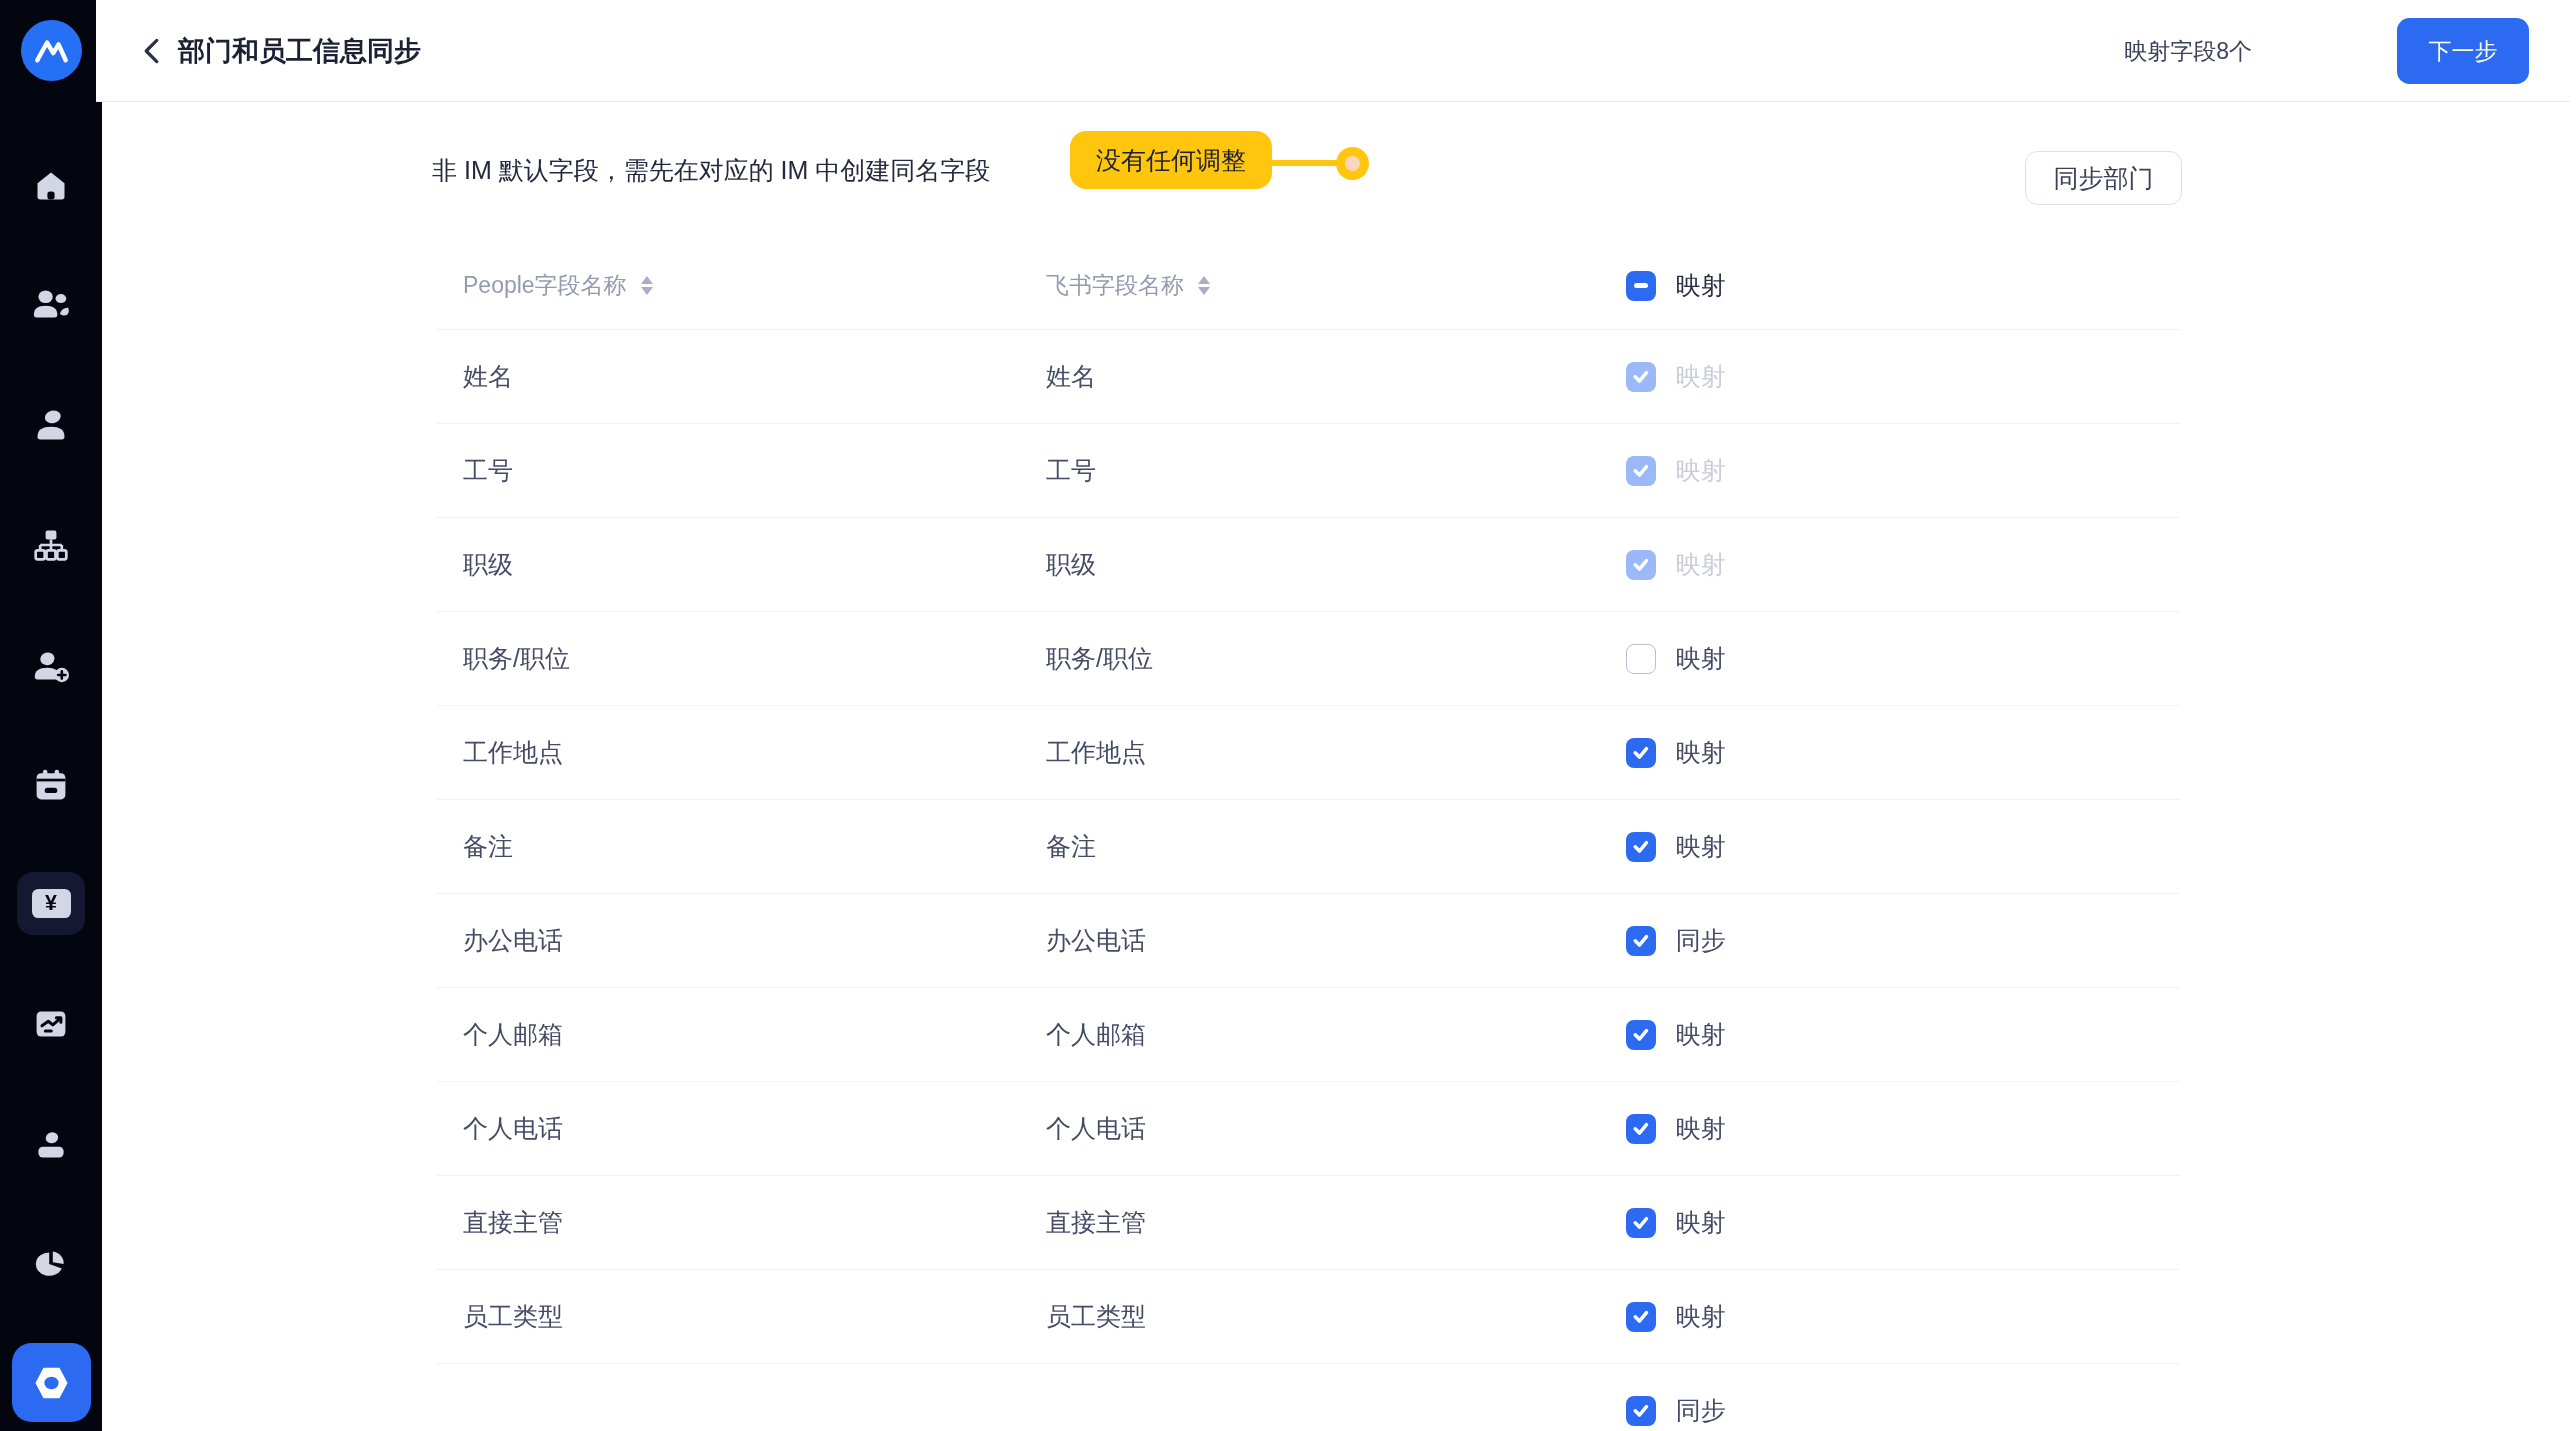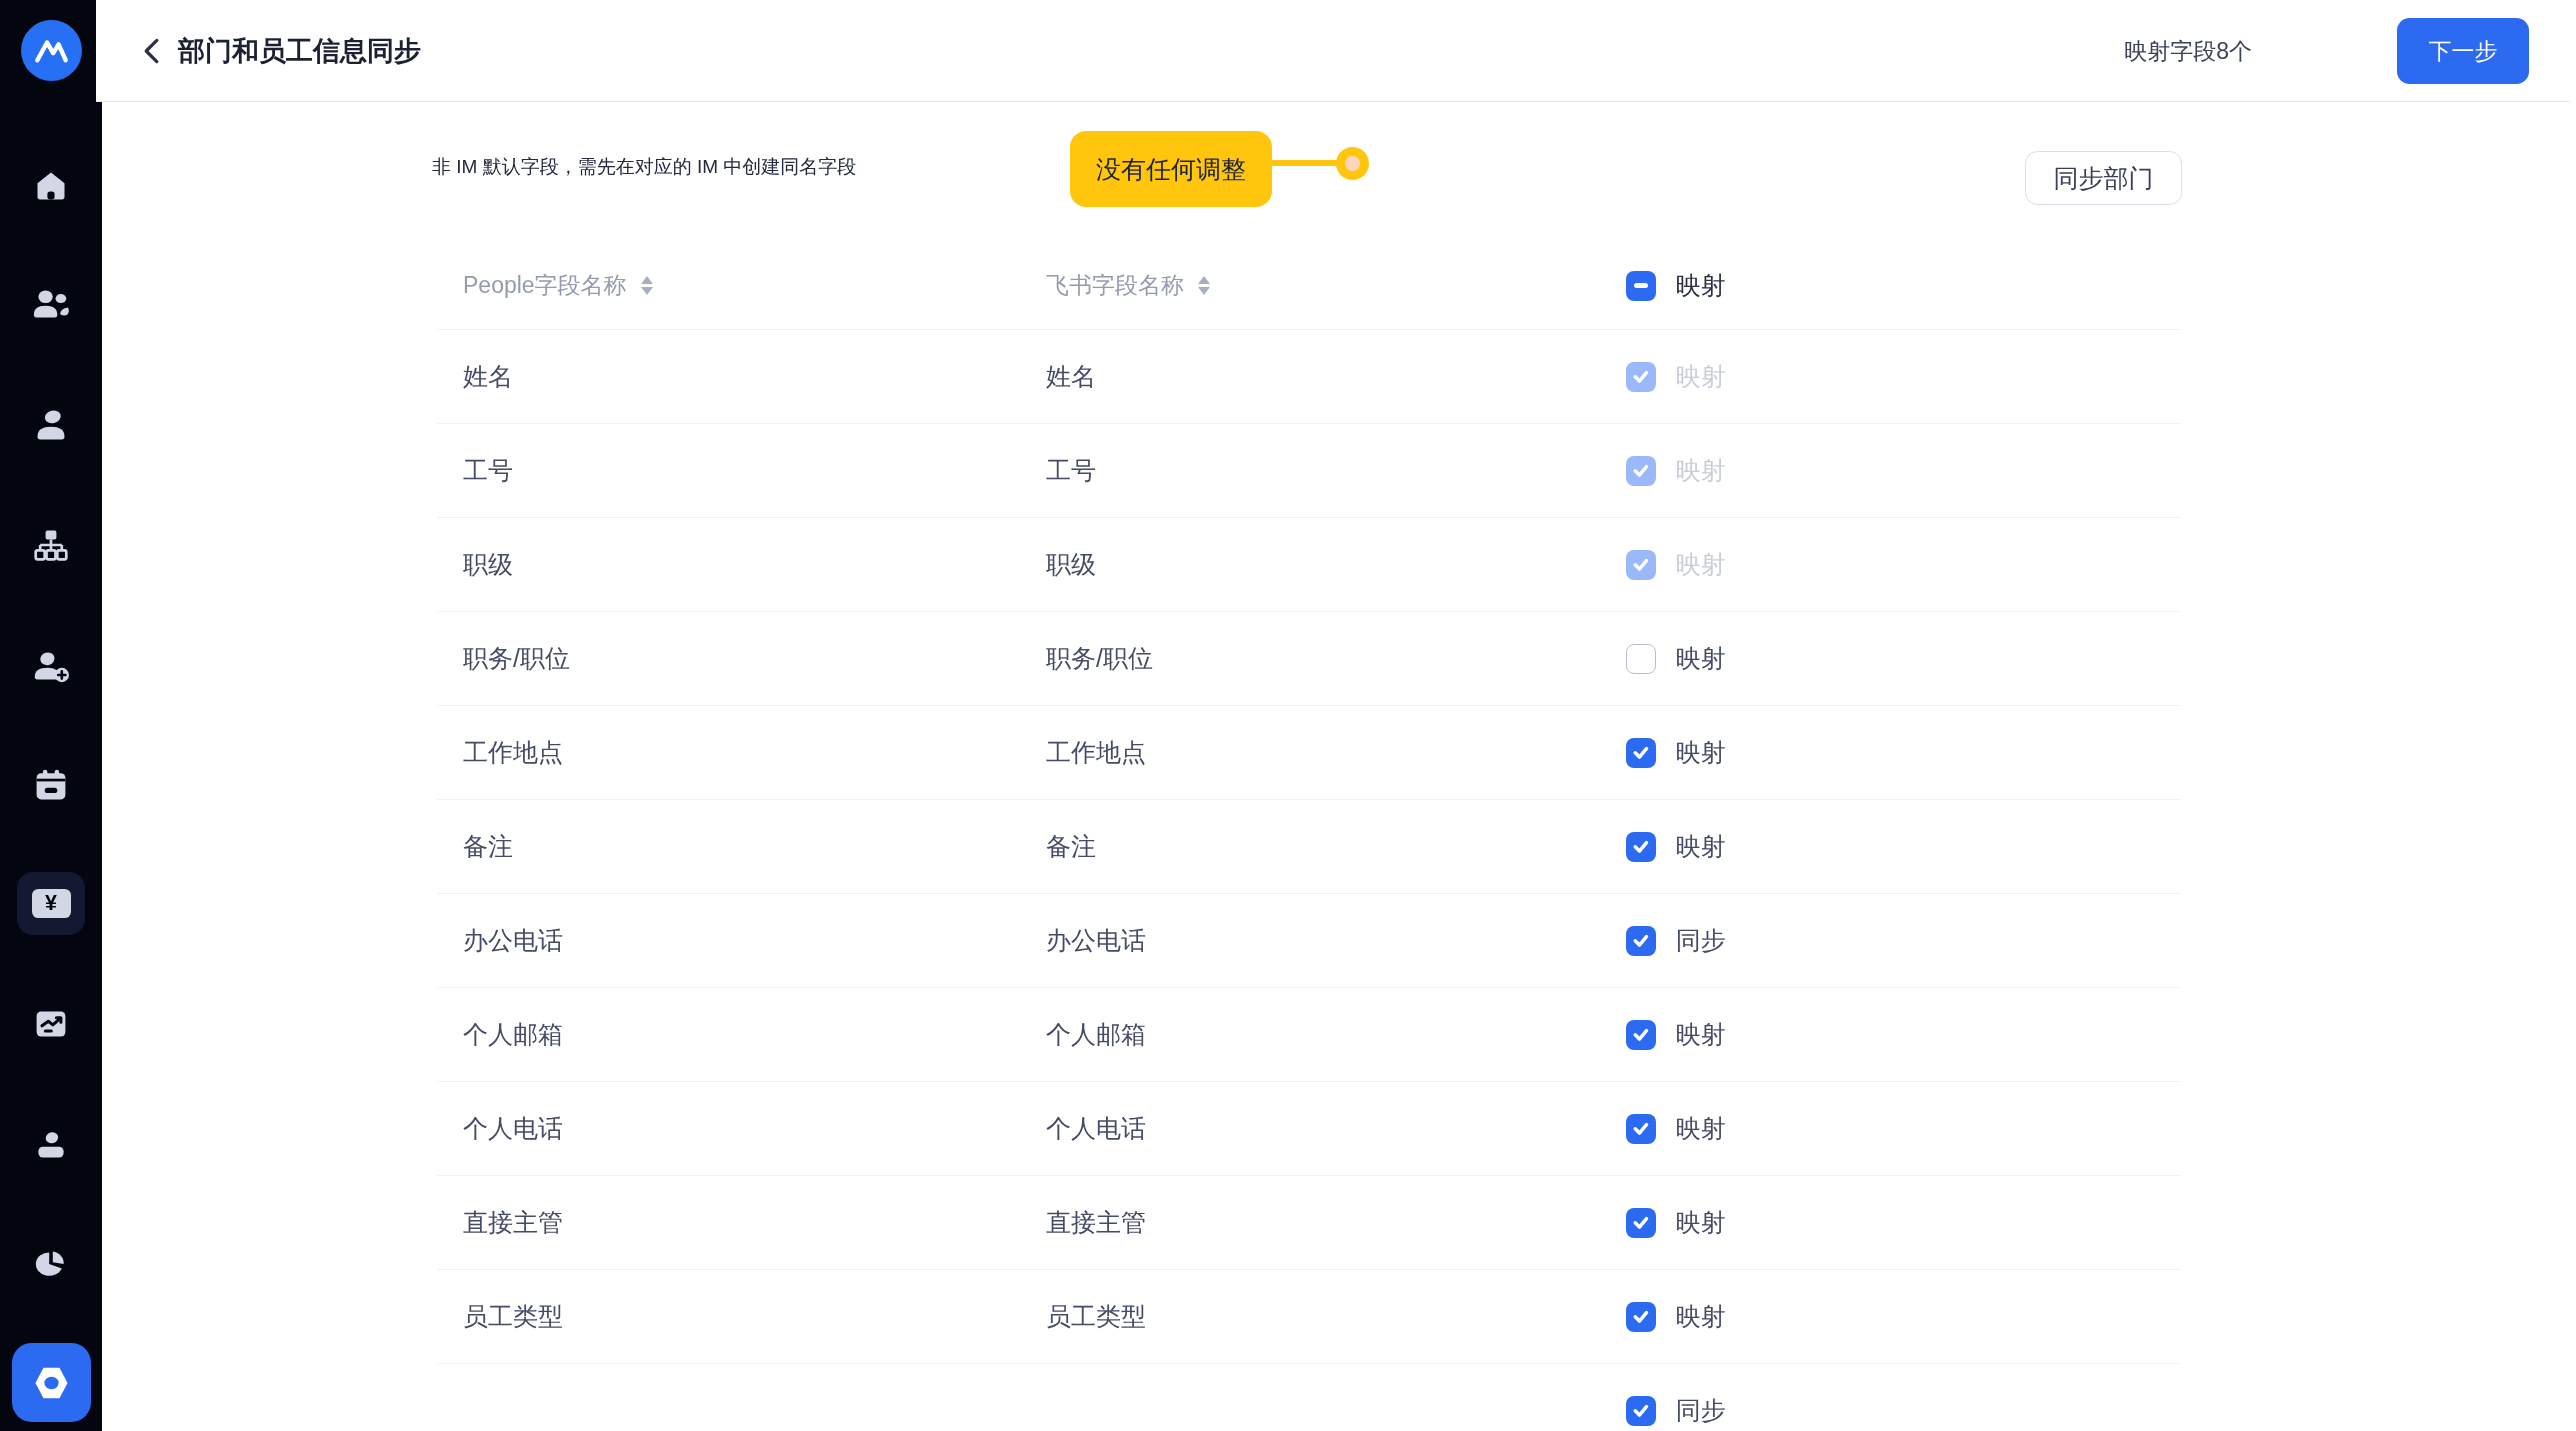--- a/index.html
+++ b/index.html
@@ -45,23 +45,23 @@
 
   .mapped-count { position:absolute; right:318px; top:0; height:102px; display:flex;
                   align-items:center; font-size:23px; color:#3c425a; }
   .next-btn { position:absolute; right:41px; top:18px; width:132px; height:66px; background:#2c6af2;
               color:#fff; font-size:23px; border:none; border-radius:12.5px; display:flex;
               align-items:center; justify-content:center; cursor:pointer;
               font-family:"Liberation Sans", sans-serif; }
 
   
   .content { position:absolute; left:102px; top:104px; width:2474px; height:1327px; background:#fff; }
-  .note { position:absolute; left:330px; top:50px; font-size:19px; color:#23283e; }
-
-  .guide-tip { position:absolute; left:968px; top:27px; width:202px; height:76px; background:#ffc60d;
+  .note { position:absolute; left:330px; top:50px; font-size:25px; color:#23283e; }
+
+  .guide-tip { position:absolute; left:968px; top:27px; width:202px; height:58px; background:#ffc60d;
                border-radius:16px; display:flex; align-items:center; justify-content:center;
                font-size:25px; color:#1d2236; font-weight:500; }
   .guide-line { position:absolute; left:1168px; top:56px; width:70px; height:6.3px; background:#ffc60d; }
   .guide-dot { position:absolute; left:1234px; top:43px; width:33px; height:33px; border-radius:50%;
                background:#ffc60d; display:flex; align-items:center; justify-content:center; }
   .guide-dot-inner { width:14.3px; height:14.3px; border-radius:50%; background:#fcd5bf; }
 
   .add-field-btn { position:absolute; left:1923px; top:47px; width:157px; height:54px; background:#fff;
                    border:1.8px solid #dbdfe9; border-radius:12.5px; font-size:25px; color:#3a405b;
                    display:flex; align-items:center; justify-content:center; cursor:pointer;

